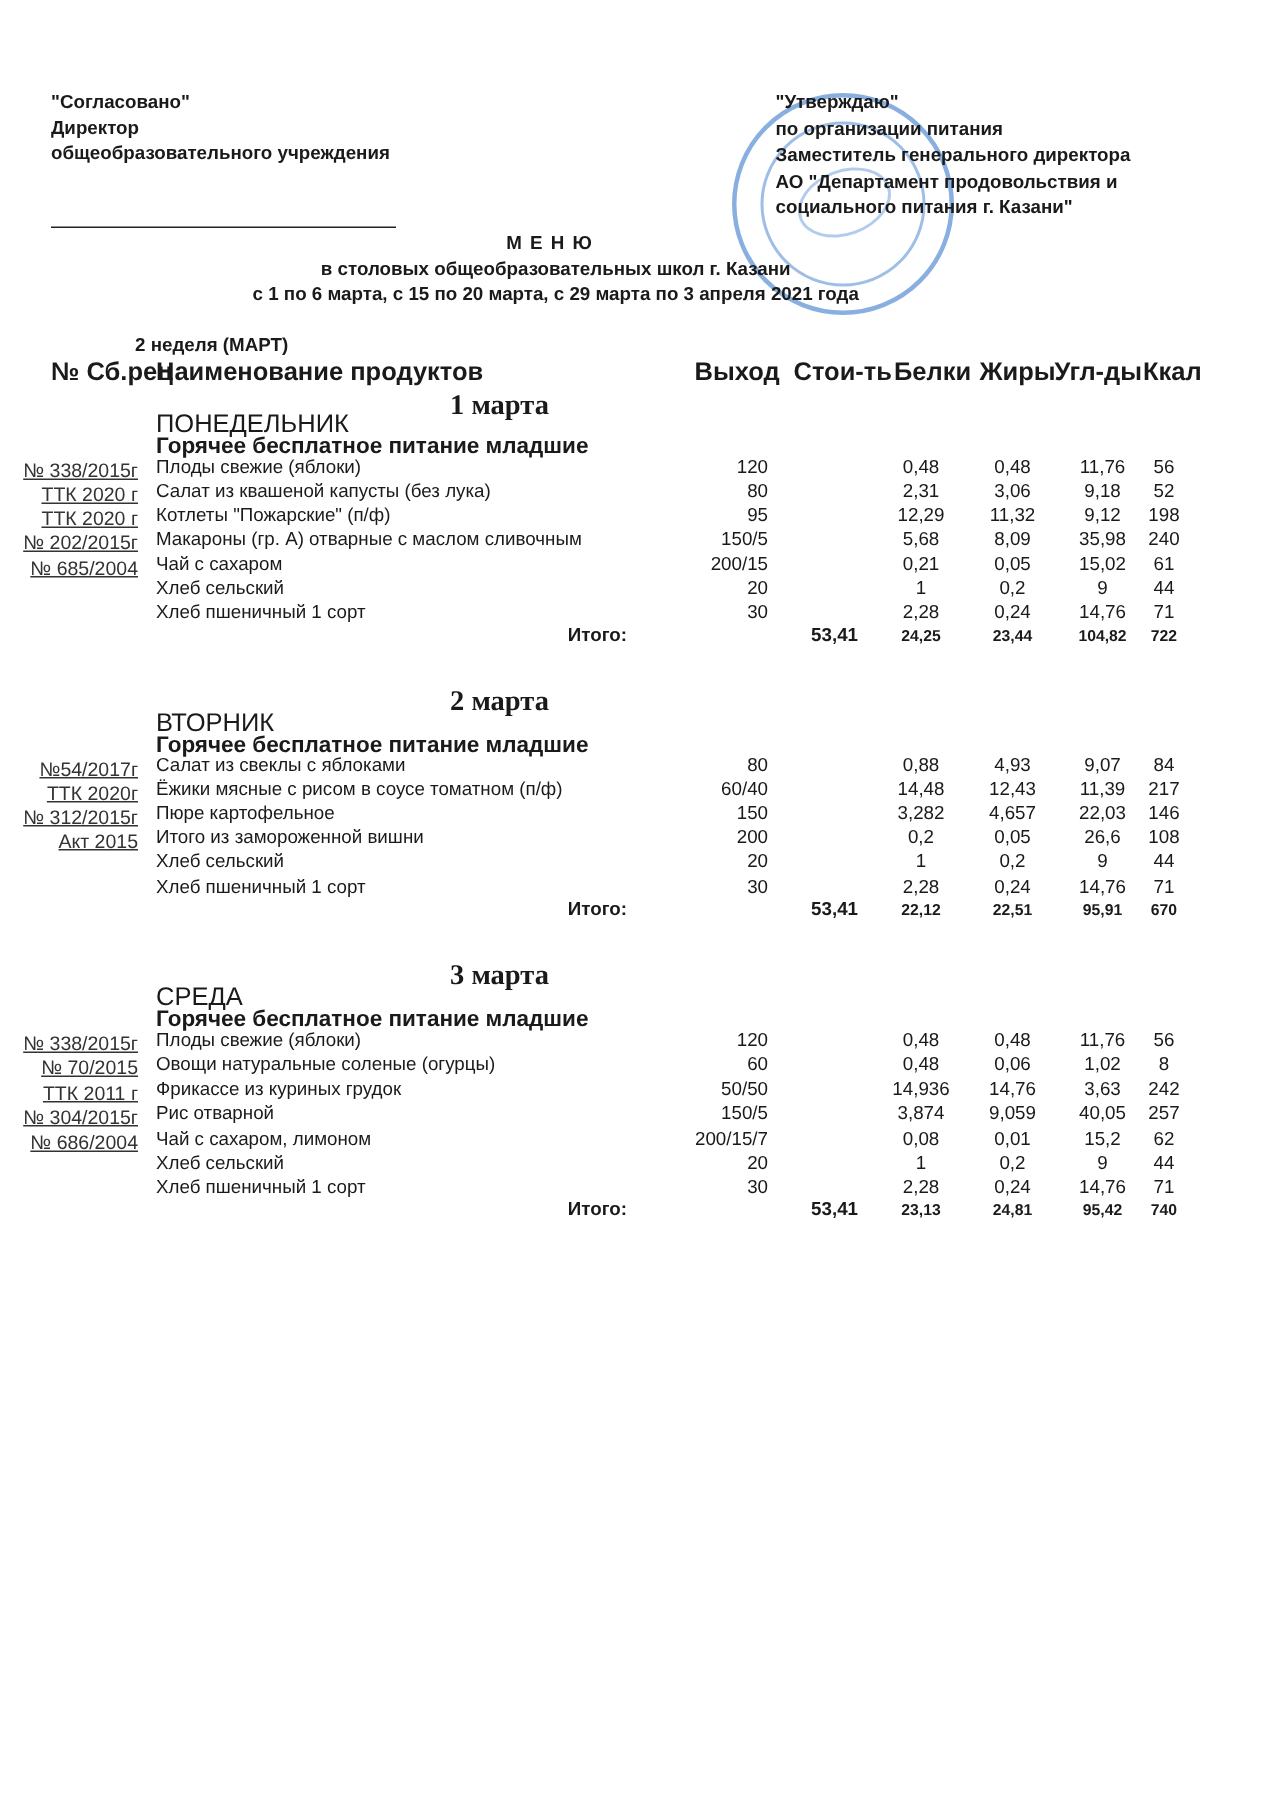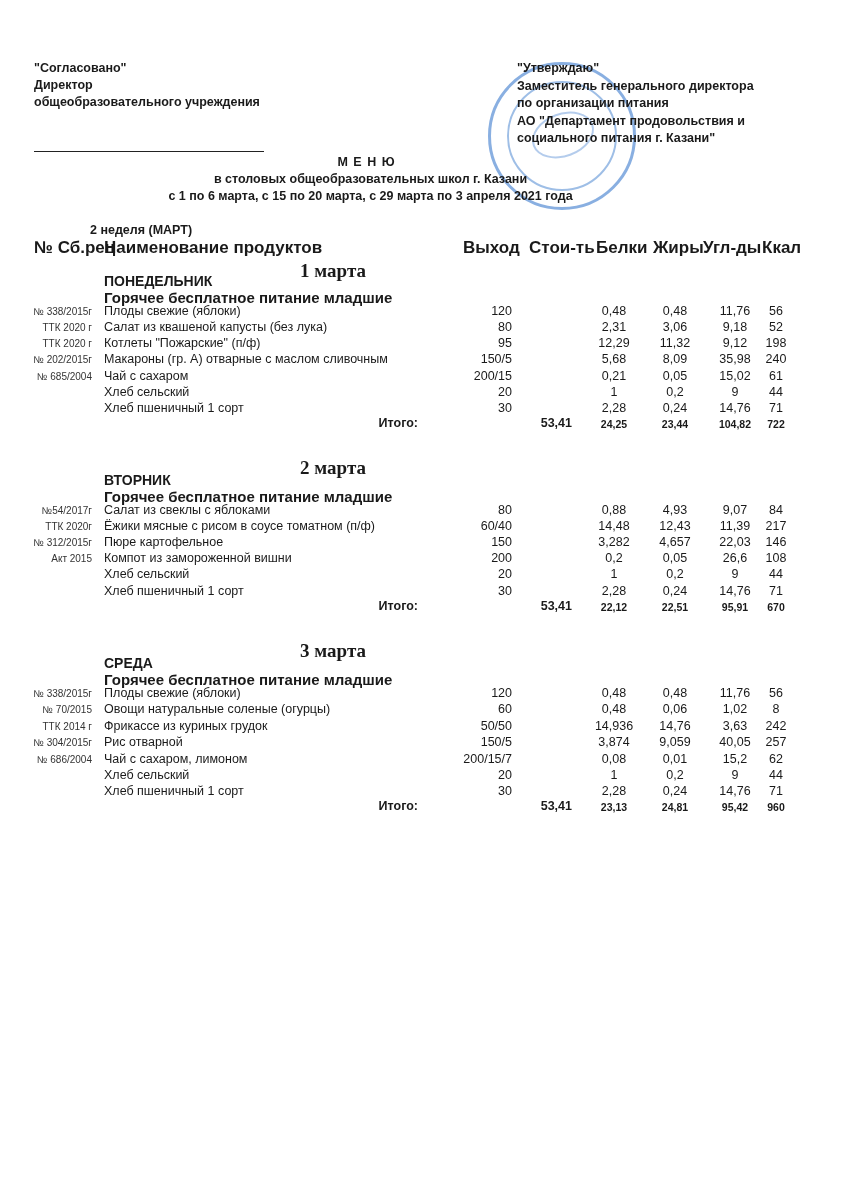--- a/index.html
+++ b/index.html
@@ -13,25 +13,25 @@
   .stamp { position:absolute; left:488px; top:62px; width:148px; height:148px; border-radius:50%;
            border:3px solid rgba(40,110,200,0.55); box-sizing:border-box; }
   .stamp::before { content:""; position:absolute; left:16px; top:16px; right:16px; bottom:16px; border-radius:50%;
            border:2px solid rgba(40,110,200,0.45); }
   .stamp::after { content:""; position:absolute; left:40px; top:48px; width:60px; height:40px; border-radius:50%;
            border:2px solid rgba(40,110,200,0.35); transform:rotate(-20deg); }
   .title { left:0; width:733px; text-align:center; font-weight:bold; }
   .week { left:90px; top:223px; font-size:12.5px; font-weight:bold; }
   .colhdr { top:238px; font-size:17px; font-weight:bold; }
   .day-date { font-family:"Liberation Serif", serif; font-weight:bold; font-size:19px; }
-  .day-name { font-size:14px; font-weight:bold; }
+  .day-name { font-size:17px; font-weight:normal; }
   .sub { font-size:15px; font-weight:bold; }
   .row { position:absolute; left:0; width:848px; height:16px; font-size:12.5px; }
   .row span { position:absolute; white-space:nowrap; }
-  .code { font-size:10px; right:756px; text-align:left; top:2px; color:#333; }
+  .code { font-size:13px; right:756px; text-align:left; top:2px; color:#333;text-decoration:underline; }
   .name { left:104px; }
   .out { right:336px; text-align:right; }
   .num { text-align:center; width:60px; }
   .c-prot { left:584px; }
   .c-fat { left:645px; }
   .c-carb { left:705px; }
   .c-kcal { left:746px; }
   .tot { font-size:10.5px; font-weight:bold; top:2px; }
   .itogo { right:430px; font-weight:bold; }
   .cost { left:512px; width:60px; text-align:right; font-weight:bold; }
@@ -43,22 +43,22 @@
   <div>"Согласовано"</div>
   <div>Директор</div>
   <div>общеобразовательного учреждения</div>
 </div>
 <div class="sign-line"></div>
 
 <div class="stamp"></div>
 
 <div class="abs hdr-right">
   <div>"Утверждаю"</div>
+  <div>по организации питания</div>
   <div>Заместитель генерального директора</div>
-  <div>по организации питания</div>
   <div>АО  "Департамент  продовольствия  и</div>
   <div>социального питания г. Казани"</div>
 </div>
 
 <div class="abs title" style="top:155px;font-size:12.5px;letter-spacing:1px;">М Е Н Ю</div>
 <div class="abs title" style="top:172px;font-size:12.5px;padding-left:8px;box-sizing:border-box;">в столовых общеобразовательных школ г. Казани</div>
 <div class="abs title" style="top:189px;font-size:12.5px;padding-left:8px;box-sizing:border-box;">с  1  по  6  марта, с 15 по 20 марта, с 29 марта по 3 апреля  2021 года</div>
 
 <div class="abs week">2 неделя (МАРТ)</div>
 <div class="abs colhdr" style="left:34px;">№ Сб.рец</div>
@@ -175,21 +175,21 @@
     <span class="code">№ 312/2015г</span>
     <span class="name">Пюре картофельное</span>
     <span class="out">150</span>
     <span class="num c-prot">3,282</span>
     <span class="num c-fat">4,657</span>
     <span class="num c-carb">22,03</span>
     <span class="num c-kcal">146</span>
   </div>
   <div class="row" style="top:551px;">
     <span class="code">Акт 2015</span>
-    <span class="name">Компот из замороженной вишни</span>
+    <span class="name">Итого из замороженной вишни</span>
     <span class="out">200</span>
     <span class="num c-prot">0,2</span>
     <span class="num c-fat">0,05</span>
     <span class="num c-carb">26,6</span>
     <span class="num c-kcal">108</span>
   </div>
   <div class="row" style="top:567px;">
     <span class="code"></span>
     <span class="name">Хлеб сельский</span>
     <span class="out">20</span>
@@ -234,21 +234,21 @@
   <div class="row" style="top:702px;">
     <span class="code">№ 70/2015</span>
     <span class="name">Овощи натуральные соленые (огурцы)</span>
     <span class="out">60</span>
     <span class="num c-prot">0,48</span>
     <span class="num c-fat">0,06</span>
     <span class="num c-carb">1,02</span>
     <span class="num c-kcal">8</span>
   </div>
   <div class="row" style="top:719px;">
-    <span class="code">ТТК 2014 г</span>
+    <span class="code">ТТК 2011 г</span>
     <span class="name">Фрикассе из куриных грудок</span>
     <span class="out">50/50</span>
     <span class="num c-prot">14,936</span>
     <span class="num c-fat">14,76</span>
     <span class="num c-carb">3,63</span>
     <span class="num c-kcal">242</span>
   </div>
   <div class="row" style="top:735px;">
     <span class="code">№ 304/2015г</span>
     <span class="name">Рис отварной</span>
@@ -284,15 +284,15 @@
     <span class="num c-fat">0,24</span>
     <span class="num c-carb">14,76</span>
     <span class="num c-kcal">71</span>
   </div>
   <div class="row" style="top:799px;">
     <span class="itogo">Итого:</span>
     <span class="cost">53,41</span>
     <span class="num c-prot tot">23,13</span>
     <span class="num c-fat tot">24,81</span>
     <span class="num c-carb tot">95,42</span>
-    <span class="num c-kcal tot">960</span>
+    <span class="num c-kcal tot">740</span>
   </div>
 </div>
 
 </body></html>

